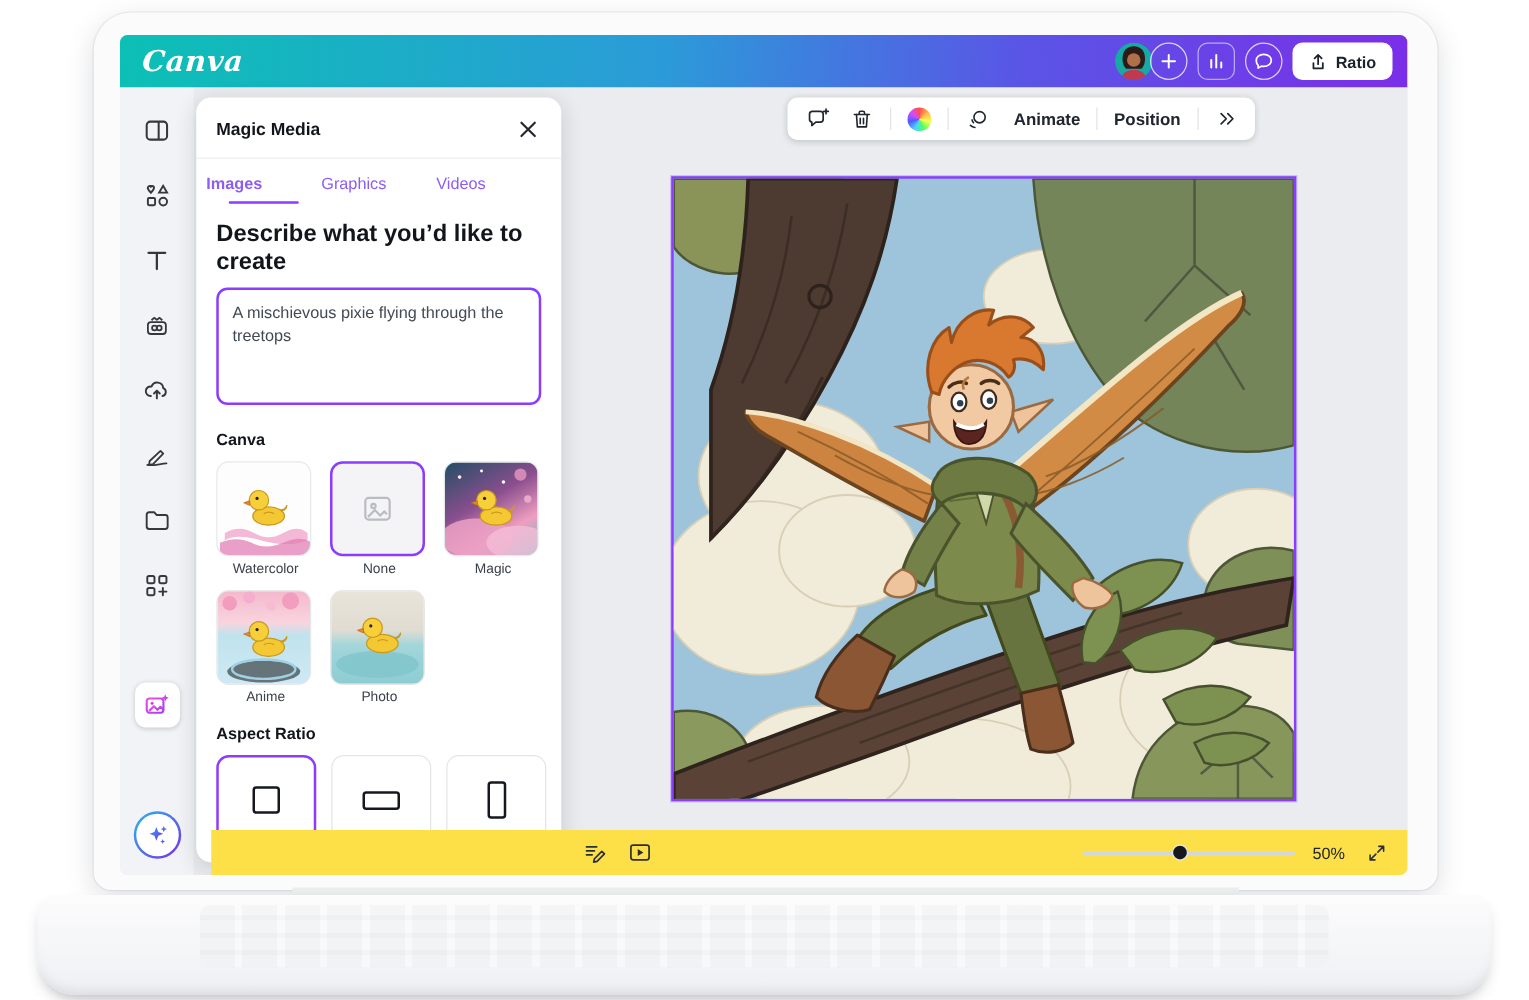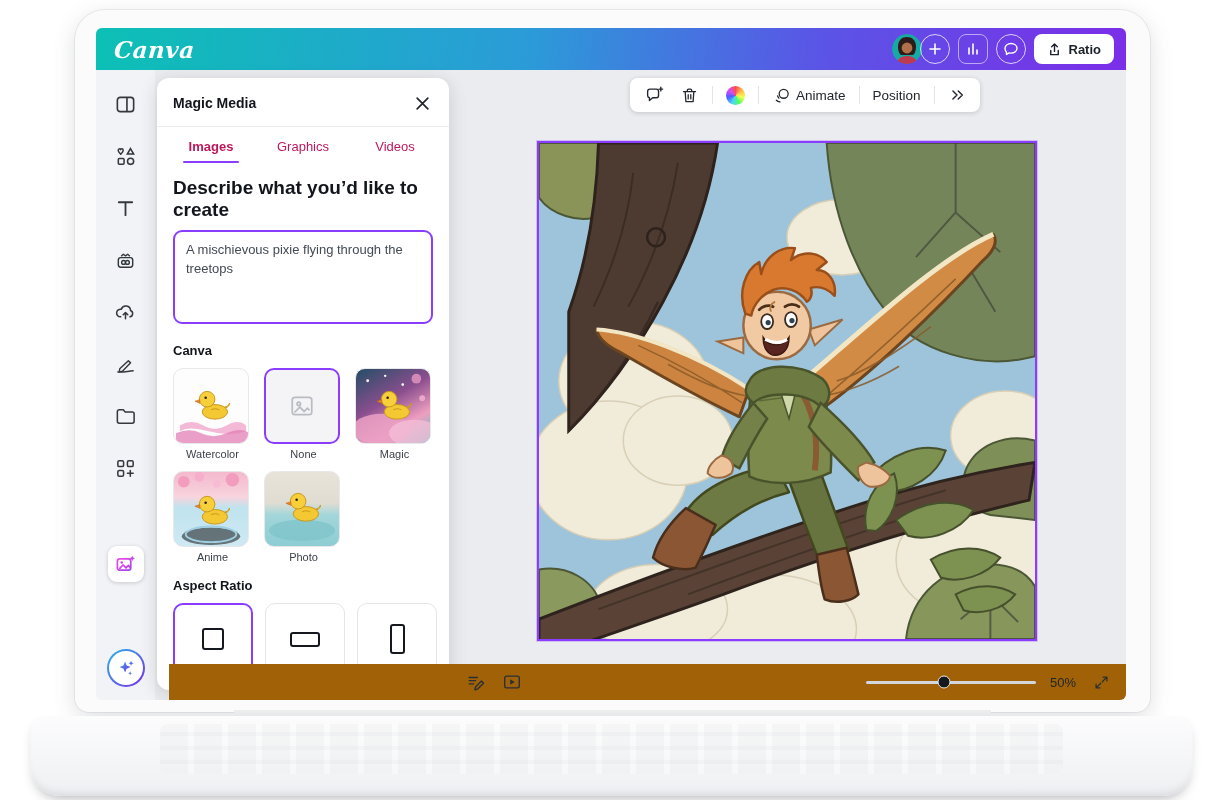--- a/index.html
+++ b/index.html
@@ -55,36 +55,36 @@
   .assistant .inner { width:100%; height:100%; border-radius:50%; background:#fff;
     display:flex; align-items:center; justify-content:center; }
 
   .main { flex:1; position:relative; background:#eaecef; }
 
   
   .toolbar { position:absolute; left:475px; top:8px; height:34px; background:#fff;
     border-radius:8px; box-shadow:0 1px 5px rgba(20,25,35,.18); display:flex;
     align-items:center; padding:0 8px; gap:4px; }
   .tb-btn { height:28px; min-width:28px; padding:0 6px; border-radius:6px; display:flex;
-    align-items:center; gap:5px; justify-content:center; color:#21262e; font-size:13.5px;
-    font-weight:400; cursor:pointer; }
+    align-items:center; gap:20px; justify-content:center; color:#21262e; font-size:13.5px;
+    font-weight:700; cursor:pointer; }
   .tb-div { width:1px; height:18px; background:#e2e4e8; margin:0 3px; }
   .rainbow { width:19px; height:19px; border-radius:50%;
     background:conic-gradient(#ff4d4d,#ffb84d,#f3ff4d,#4dff66,#4dd2ff,#4d5bff,#d24dff,#ff4d4d); }
 
   
   .panel { position:absolute; left:2px; top:8px; width:292px; height:612px; background:#fff;
     border-radius:12px; box-shadow:0 4px 18px rgba(25,30,40,.16); display:flex; flex-direction:column; }
   .panel-head { display:flex; align-items:center; justify-content:space-between;
     padding:14px 16px 12px; border-bottom:1px solid #ededf0; }
   .panel-title { font-size:14px; font-weight:700; color:#12161c;text-align:center; }
   .close-x { width:22px; height:22px; display:flex; align-items:center; justify-content:center;
     color:#22262d; cursor:pointer; }
   .tabs { display:flex; padding:2px 8px 0; }
-  .tab { flex:1; text-align:center; font-size:13px; color:#be185d; padding:10px 0 9px;
+  .tab { flex:1; font-size:13px; color:#8b5cf6; padding:10px 0 9px;
     cursor:pointer; position:relative; }
   .tab.active { font-weight:700; }
   .tab.active::after { content:""; position:absolute; left:50%; transform:translateX(-50%);
     bottom:0; width:56px; height:2.5px; border-radius:2px; background:#8b3dff; }
   .panel-scroll { padding:14px 16px 0; overflow:hidden; }
   .fld-label { font-size:19px; font-weight:700; color:#12161c; margin-bottom:9px; }
   .prompt { width:260px; height:94px; border:2px solid #8b3dff; border-radius:9px; resize:none;
     padding:9px 11px; font-family:"Liberation Sans", sans-serif; font-size:13px; line-height:1.45;
     color:#424a54; outline:none; }
   .sec-label { font-size:13px; font-weight:700; color:#12161c; margin:15px 0 10px; }
@@ -109,21 +109,21 @@
   .shape-ls { width:30px; height:15px; border:2.5px solid #15191f; border-radius:3px; }
   .shape-pt { width:15px; height:30px; border:2.5px solid #15191f; border-radius:3px; }
 
   
   .canvas-page { position:absolute; left:382px; top:71px; width:500px; height:500px;
     border:2px solid #8b3dff; box-shadow:0 0 0 1px rgba(139,61,255,.25); background:#9dc4da;
     cursor:pointer; }
   .canvas-page svg { display:block; width:100%; height:100%; }
 
   
-  .statusbar { position:absolute; left:14px; right:0; bottom:0; height:36px; background:#a16207;
+  .statusbar { position:absolute; left:14px; right:0; bottom:0; height:36px; background:#fde047;
     display:flex; align-items:center; }
   .sb-left { position:absolute; left:296px; display:flex; gap:14px; align-items:center; color:#2a2f36; }
   .sb-right { position:absolute; right:14px; display:flex; align-items:center; gap:14px; color:#2a2f36; }
   .sb-ic { width:22px; height:22px; display:flex; align-items:center; justify-content:center; cursor:pointer; }
   .slider { width:170px; height:14px; display:flex; align-items:center; position:relative; cursor:pointer; }
   .slider .track { width:100%; height:3px; border-radius:2px; background:#d3d6db; }
   .slider .thumb { position:absolute; left:46%; top:50%; transform:translate(-50%,-50%);
     width:13px; height:13px; border-radius:50%; background:#15181d; }
   .zoom-val { font-size:13px; color:#21262e; cursor:pointer; }
 

